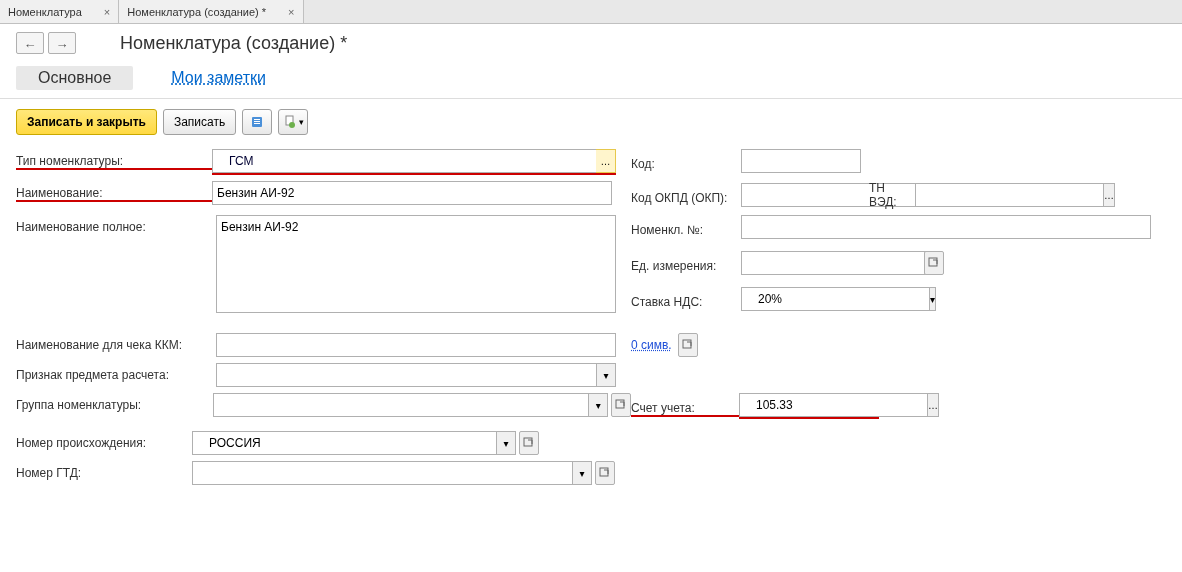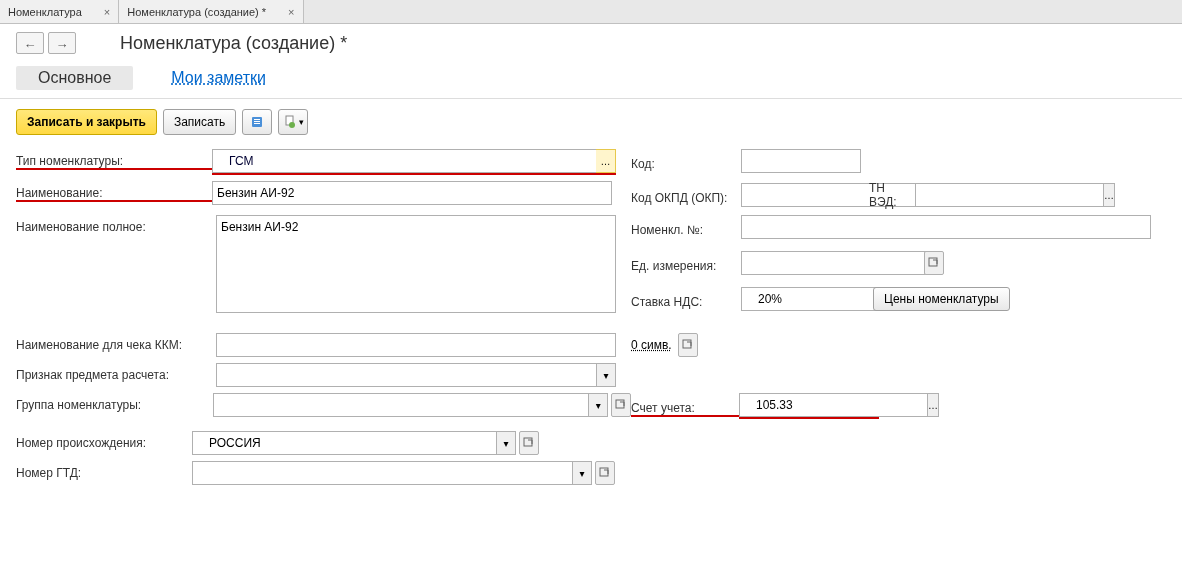--- a/index.html
+++ b/index.html
@@ -35,21 +35,21 @@
   
   .combo { display: flex; }
   .combo-input { flex: 1; height: 24px; border: 1px solid #b0b0b0; border-right: none; padding: 2px 16px; font-size: 12px; }
   .combo-btn { width: 20px; height: 24px; border: 1px solid #b0b0b0; background: #f0f0f0; cursor: pointer; display: flex; align-items: center; justify-content: center; font-size: 10px; border-left: none; }
   .combo-btn.sep { border-left: 1px solid #b0b0b0; }
   .combo-ext { width: 20px; height: 24px; border: 1px solid #b0b0b0; background: #f0f0f0; cursor: pointer; display: flex; align-items: center; justify-content: center; margin-left: 3px; border-radius: 2px; }
   
   .textarea { width: 400px; height: 98px; border: 1px solid #b0b0b0; padding: 4px; font-size: 12px; font-family: Arial; resize: none; }
   
   .underline-red { border-bottom: 2px solid #cc0000; }
-  .link-text { color: #000000; text-decoration: underline dotted; cursor: pointer; }
+  .link-text { color: #1d4ed8; text-decoration: underline dotted; cursor: pointer; }
   
   svg.ico { width: 14px; height: 14px; }
 </style>
 </head>
 <body>
 
 <div class="tab-bar">
   <div class="tab">
     <span>Номенклатура</span>
     <span class="tab-close">×</span>
@@ -148,21 +148,20 @@
               <path d="M6 4h4v4" stroke="#666" fill="none"></path>
             </svg>
         </button>
       </div>
       <div class="col-right">
         <div class="lbl-r">Ставка НДС:</div>
         <div class="combo" style="width:120px">
           <input class="combo-input" value="20%" style="">
           <button class="combo-btn sep">▾</button>
         </div>
-        <button class="btn" style="margin-left:12px; height:24px;">Цены номенклатуры</button>
       </div>
     </div>
   </div>
 
   <div class="row" style="margin-top:20px;">
     <div class="col-left">
       <div class="lbl">Наименование для чека ККМ:</div>
       <input class="input w400" value="" style="">
     </div>
     <div class="col-right">

